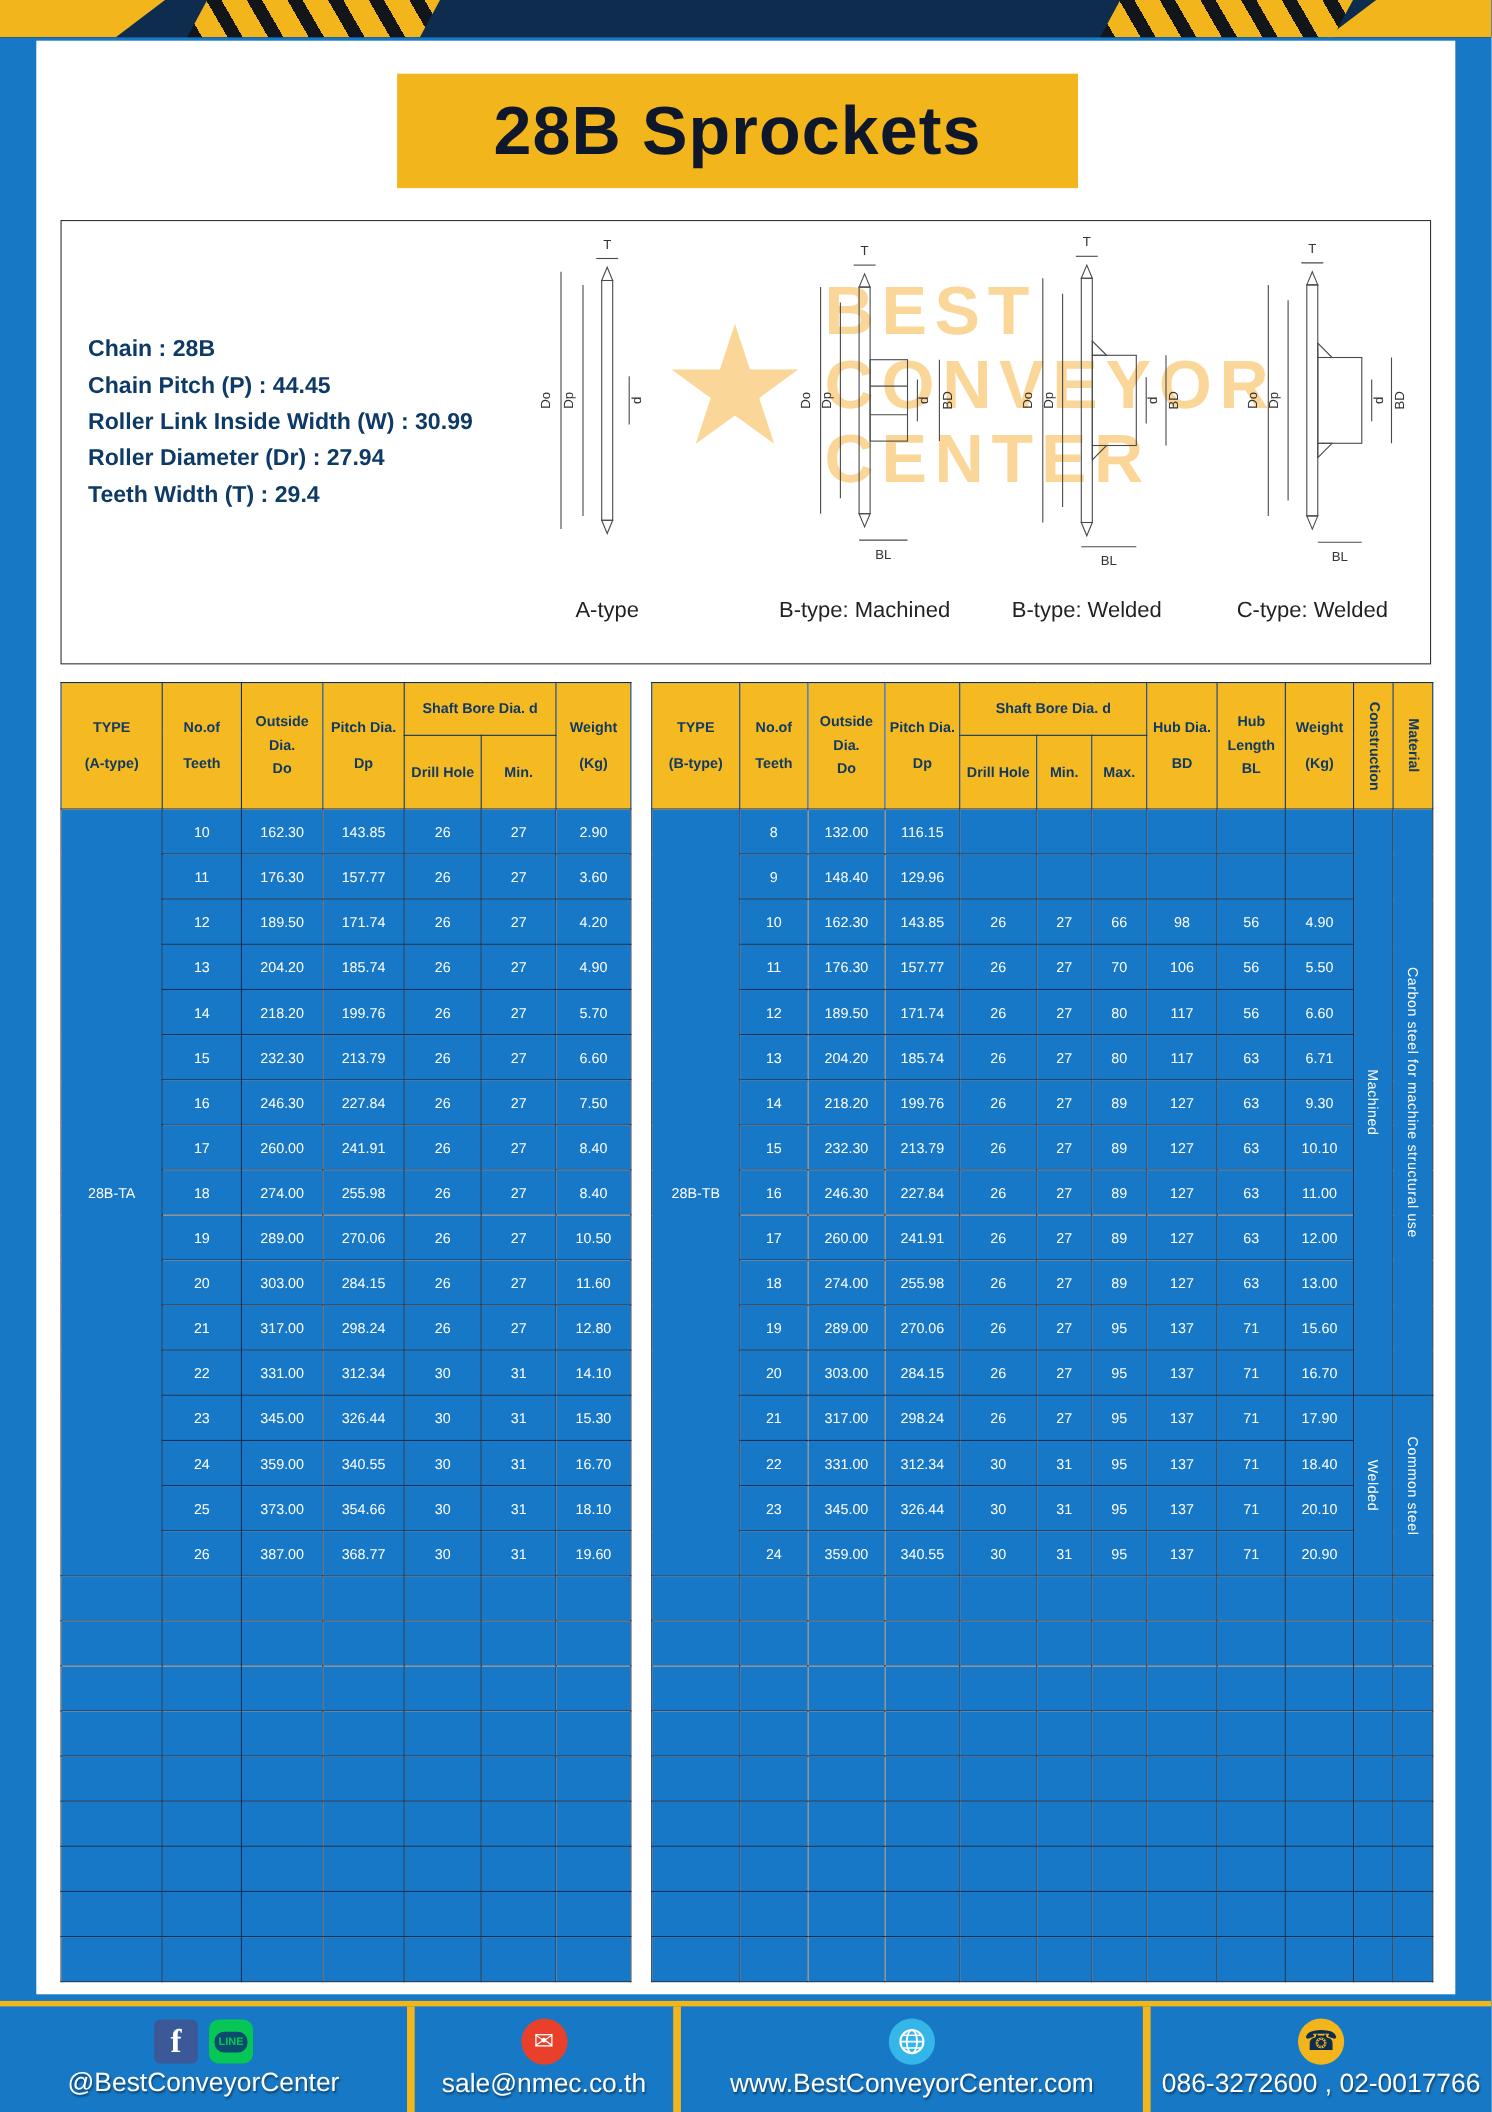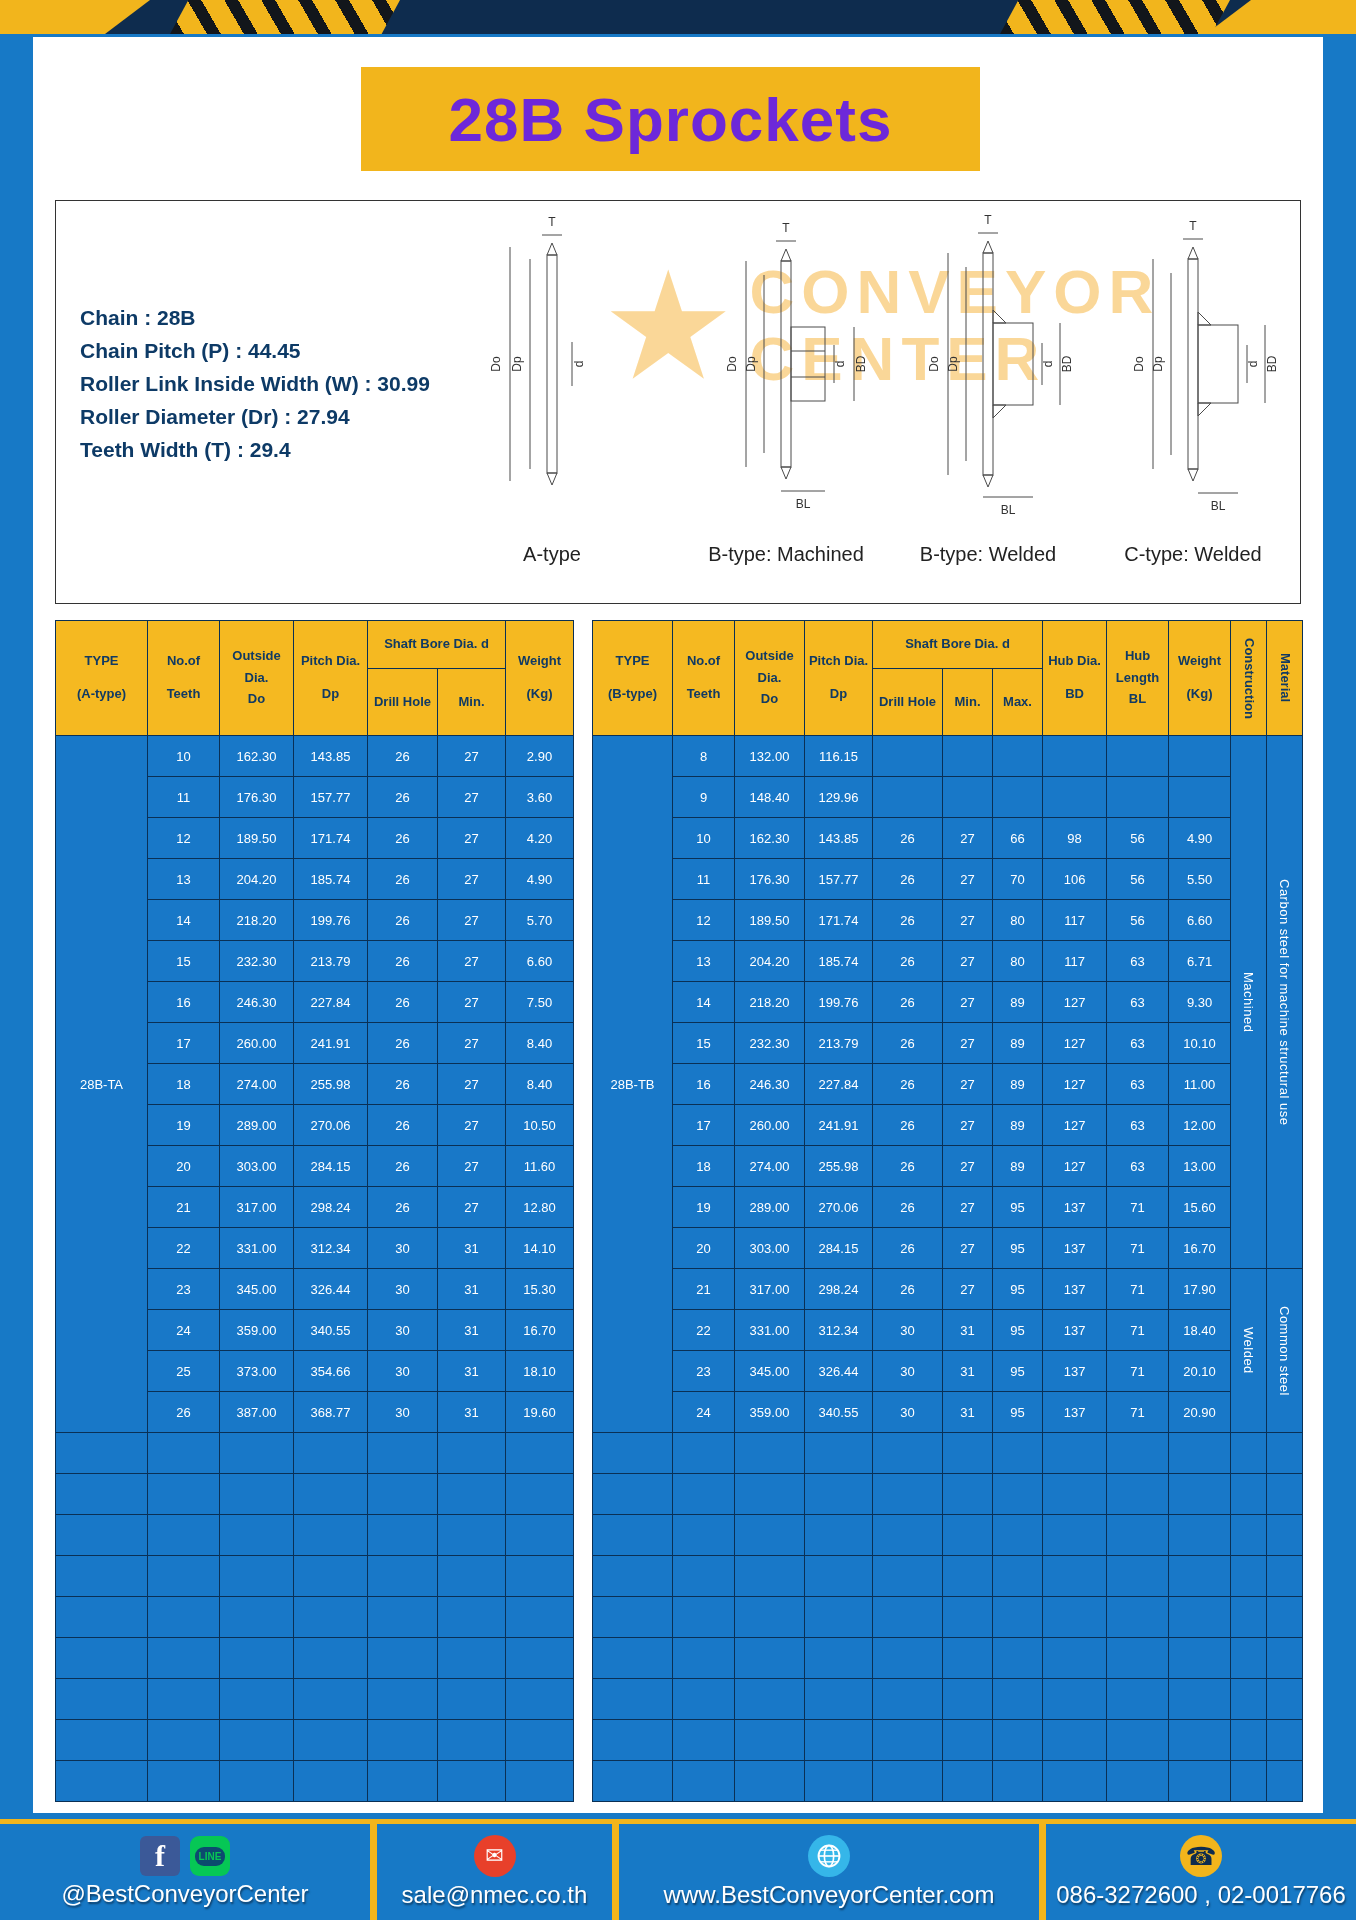--- a/index.html
+++ b/index.html
@@ -19,21 +19,21 @@
     background: repeating-linear-gradient(60deg, #12161b 0 12px, #F2B51C 12px 32px);
     clip-path: polygon(8% 0, 100% 0, 92% 100%, 0 100%); }
   .s-left  { left: 170px; }
   .s-right { left: 1000px; }
 
   
   .page { position: absolute; left: 33px; top: 37px; width: 1290px; height: 1776px; background: #ffffff; }
 
   .title-banner { position: absolute; left: 328px; top: 30px; width: 619px; height: 104px;
     background: #F2B51C; display: flex; align-items: center; justify-content: center; }
-  .title-banner h1 { margin: 0; font-size: 62px; font-weight: bold; color: #6d28d9; letter-spacing: 1px; }
+  .title-banner h1 { margin: 0; font-size: 62px; font-weight: bold; color: #0f172a; letter-spacing: 1px; }
 
   
   .panel { position: absolute; left: 22px; top: 163px; width: 1246px; height: 404px;
     border: 1.5px solid #333; background: #fff; }
   .specs { position: absolute; left: 24px; top: 100px; color: #0D3A66; font-size: 21px;
     font-weight: bold; line-height: 33px; white-space: nowrap; }
   .watermark { position: absolute; left: 545px; top: 50px; display: flex; align-items: center;
     gap: 14px; opacity: 0.45; color: #F6A81C; pointer-events: none; }
   .watermark .star { font-size: 150px; line-height: 1; }
   .wm-words { font-weight: bold; font-size: 62px; letter-spacing: 7px; line-height: 1.08; }
@@ -99,20 +99,21 @@
       <div>Chain  : 28B</div>
       <div>Chain Pitch (P)  : 44.45</div>
       <div>Roller Link Inside Width (W)  : 30.99</div>
       <div>Roller Diameter (Dr)  : 27.94</div>
       <div>Teeth Width (T)  : 29.4</div>
     </div>
 
     <div class="watermark">
       <div class="star">★</div>
       <div class="wm-words">
+        <div>BEST</div>
         <div>CONVEYOR</div>
         <div>CENTER</div>
       </div>
     </div>
 
     <svg class="drawings" width="846" height="375" viewBox="0 0 846 375">
 
       <g>
         <line x1="54" y1="38" x2="54" y2="272"></line>
         <text class="dim" text-anchor="middle" x="44" y="155" transform="rotate(-90 44 155)">Do</text>

